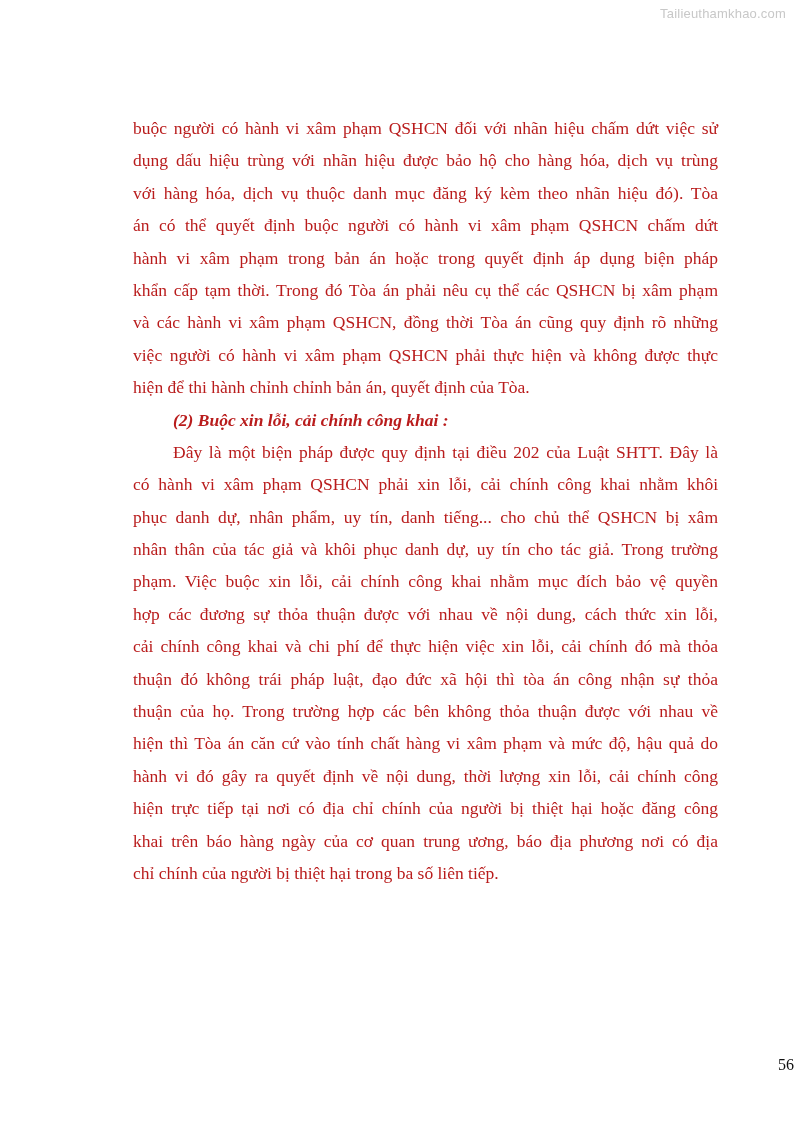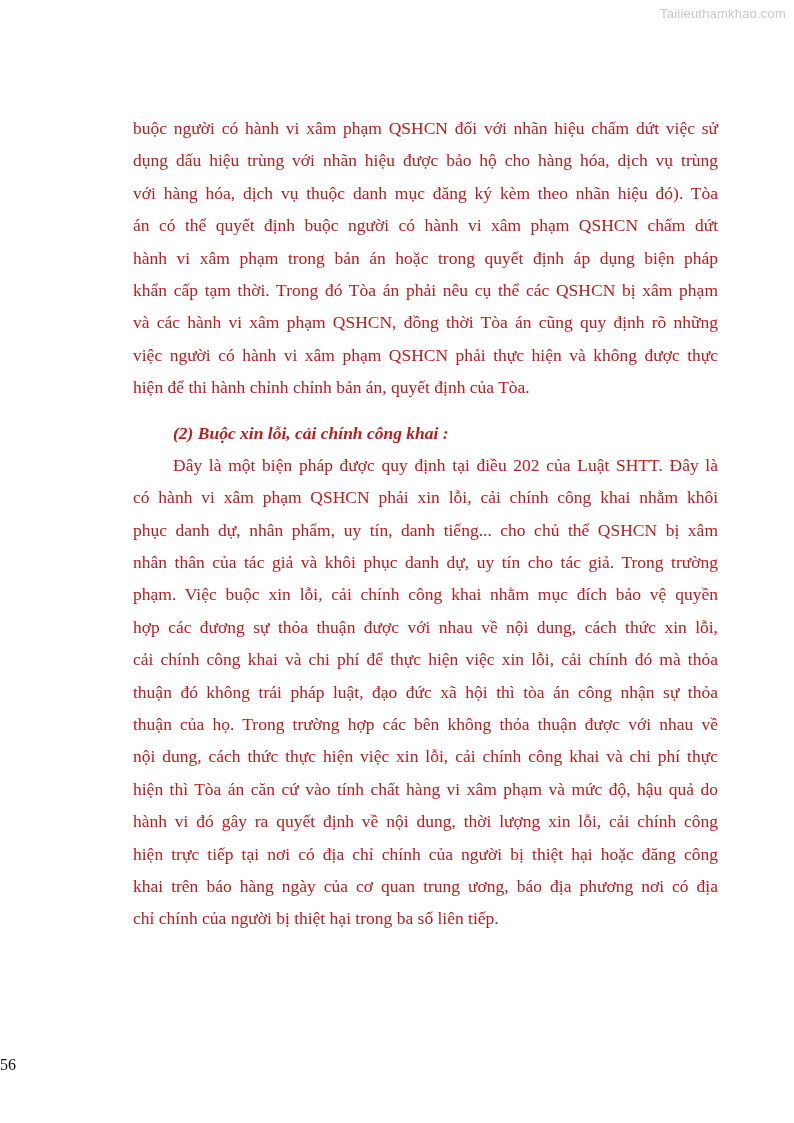--- a/index.html
+++ b/index.html
@@ -41,28 +41,27 @@
     .line.last {
       text-align-last: left;
     }
     .line.indent {
       padding-left: 40px;
     }
     .heading {
       font-weight: bold;
       font-style: italic;
       text-align-last: left;
-      margin-top: 13px;
     }
     .page-number {
       position: absolute;
       top: 1056px;
       left: 0;
       width: 794px;
-      text-align: left;
+      text-align: right;
       font-family: "Liberation Serif", serif;
       font-size: 16px;
       color: #111111;
     }
   </style>
 </head>
 <body>
 
 <div class="watermark">Tailieuthamkhao.com</div>
 
@@ -84,21 +83,20 @@
   <div>
     <div class="line indent">Đây là một biện pháp được quy định tại điều 202 của Luật SHTT. Đây là</div>
     <div class="line">có hành vi xâm phạm QSHCN phải xin lỗi, cải chính công khai nhằm khôi</div>
     <div class="line">phục danh dự, nhân phẩm, uy tín, danh tiếng... cho chủ thể QSHCN bị xâm</div>
     <div class="line">nhân thân của tác giả và khôi phục danh dự, uy tín cho tác giả. Trong trường</div>
     <div class="line">phạm. Việc buộc xin lỗi, cải chính công khai nhằm mục đích bảo vệ quyền</div>
     <div class="line">hợp các đương sự thỏa thuận được với nhau về nội dung, cách thức xin lỗi,</div>
     <div class="line">cải chính công khai và chi phí để thực hiện việc xin lỗi, cải chính đó mà thỏa</div>
     <div class="line">thuận đó không trái pháp luật, đạo đức xã hội thì tòa án công nhận sự thỏa</div>
     <div class="line">thuận của họ. Trong trường hợp các bên không thỏa thuận được với nhau về</div>
-    <div class="line">nội dung, cách thức thực hiện việc xin lỗi, cải chính công khai và chi phí thực</div>
     <div class="line">hiện thì Tòa án căn cứ vào tính chất hàng vi xâm phạm và mức độ, hậu quả do</div>
     <div class="line">hành vi đó gây ra quyết định về nội dung, thời lượng xin lỗi, cải chính công</div>
     <div class="line">hiện trực tiếp tại nơi có địa chỉ chính của người bị thiệt hại hoặc đăng công</div>
     <div class="line">khai trên báo hàng ngày của cơ quan trung ương, báo địa phương nơi có địa</div>
     <div class="line last">chỉ chính của người bị thiệt hại trong ba số liên tiếp.</div>
   </div>
 </div>
 
 <div class="page-number">56</div>
 

